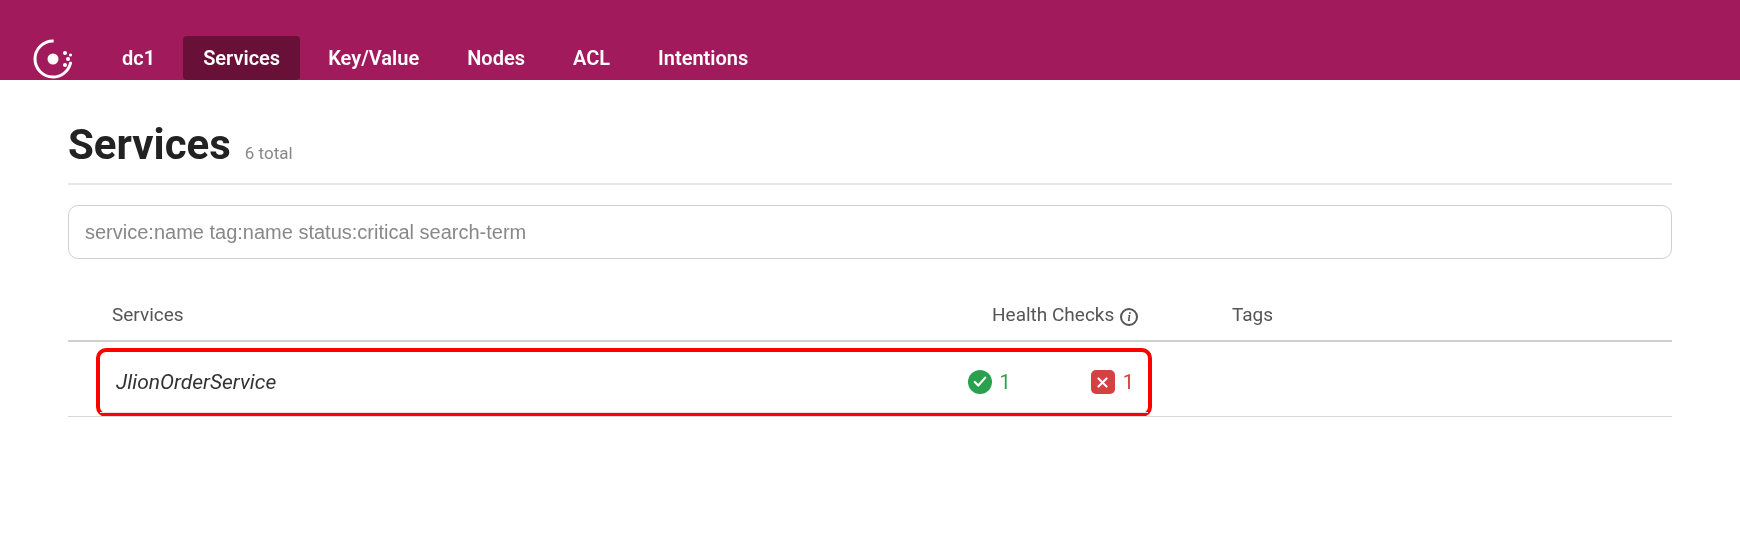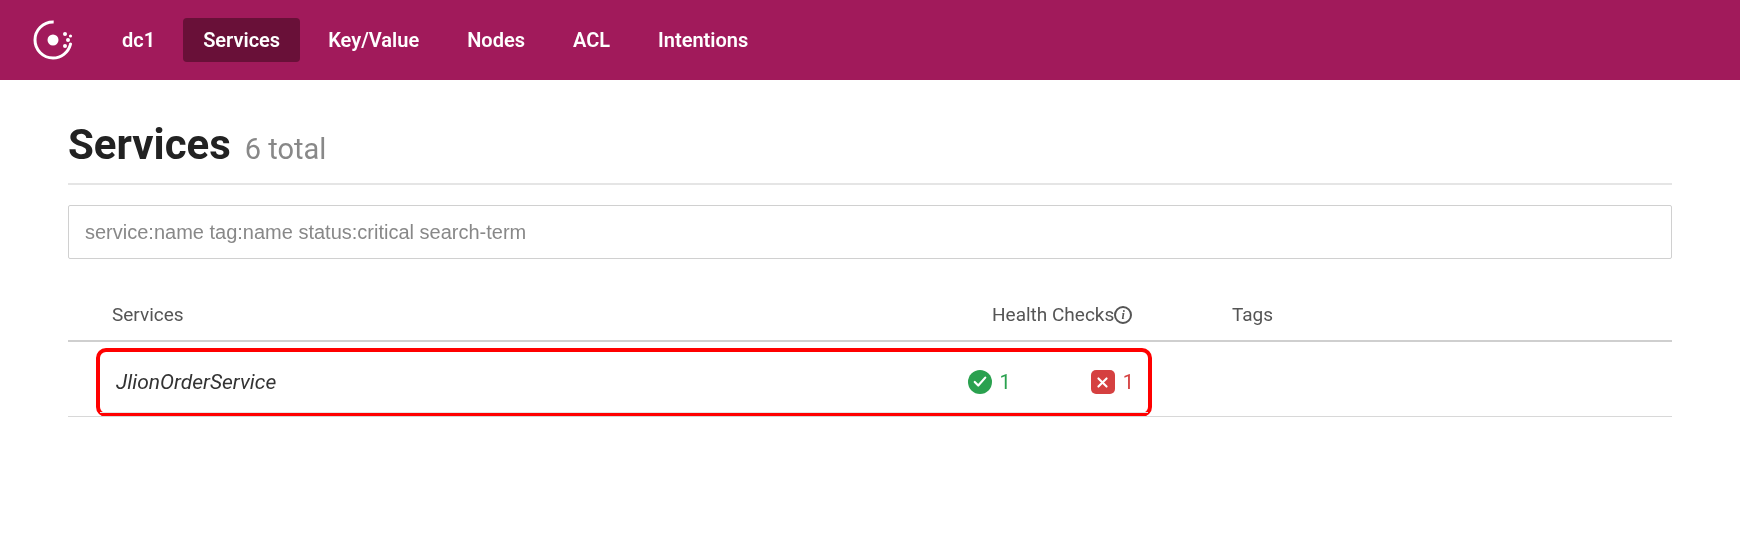--- a/index.html
+++ b/index.html
@@ -9,21 +9,21 @@
     }
     body {
       font-family: -apple-system, BlinkMacSystemFont, "Segoe UI", Roboto, Helvetica, Arial, sans-serif;
       background: #fff;
       width: 1740px;
     }
     .top-nav {
       background: #a11a5b;
       height: 80px;
       display: flex;
-      align-items: center;
+      align-items: flex-end;
       padding: 0 32px;
       gap: 8px;
     }
     .logo {
       width: 42px;
       height: 42px;
       margin-right: 20px;
       display: flex;
       align-items: center;
       justify-content: center;
@@ -48,32 +48,32 @@
       gap: 14px;
       padding-bottom: 14px;
       border-bottom: 2px solid #e5e5e5;
     }
     .page-title {
       font-size: 42px;
       font-weight: 700;
       color: #222;
     }
     .page-count {
-      font-size: 29px;
+      font-size: 17px;
       color: #888;
     }
     .search-box {
       width: 100%;
       height: 54px;
       margin-top: 20px;
       padding: 0 16px;
       font-size: 20px;
       color: #0f172a;
       border: 1px solid #d0d0d0;
-      border-radius: 2px;
+      border-radius: 10px;
       outline: none;
     }
     .search-box::placeholder {
       color: #888;
     }
     .table {
       margin-top: 30px;
       width: 100%;
     }
     .table-header {
@@ -83,21 +83,22 @@
       border-bottom: 2px solid #cfcfcf;
       color: #555;
       font-size: 19px;
     }
     .col-service {
       flex: 1;
     }
     .col-health {
       width: 220px;
       display: flex;
-      align-items: center;
+      align-items: flex-end;
+      gap: 6px;
     }
     .col-tags {
       width: 460px;
       padding-left: 20px;
     }
     .info-icon {
       width: 18px;
       height: 18px;
       border: 2px solid #555;
       border-radius: 50%;

